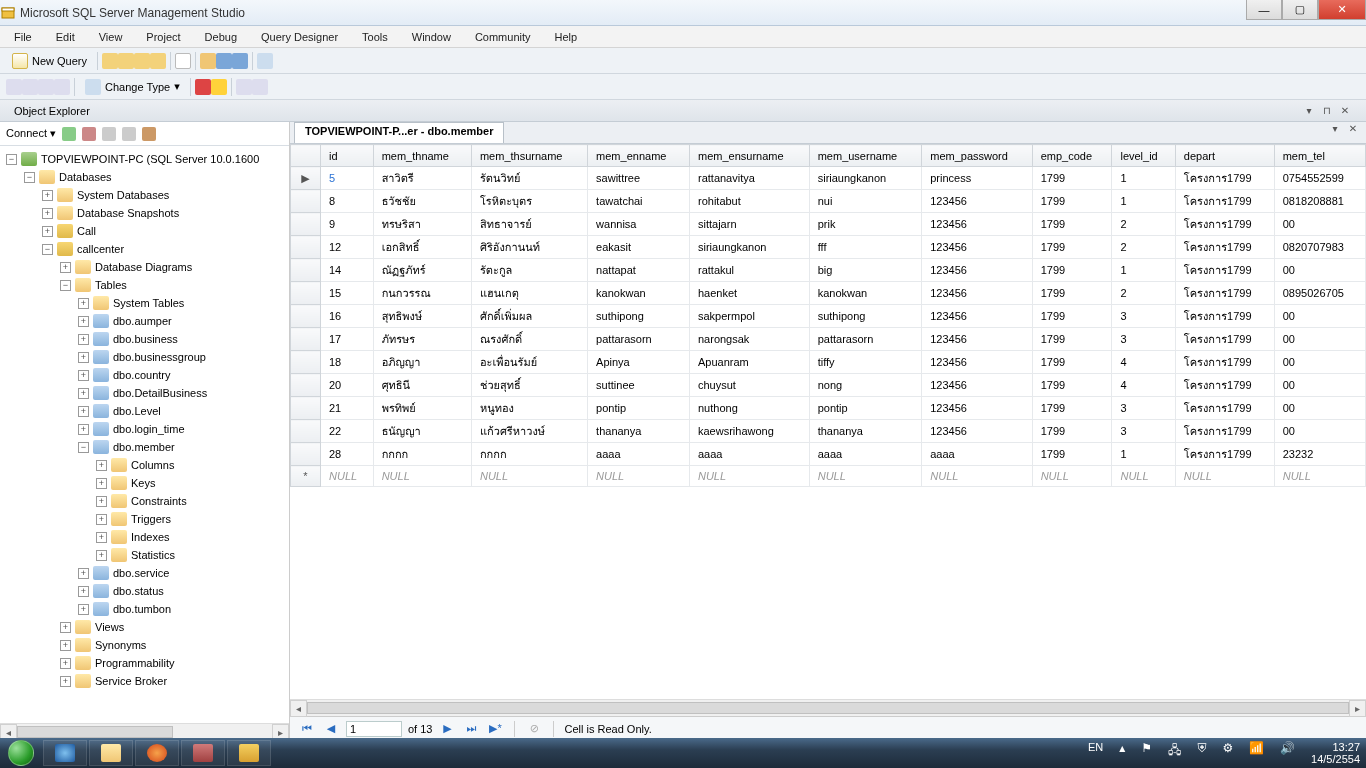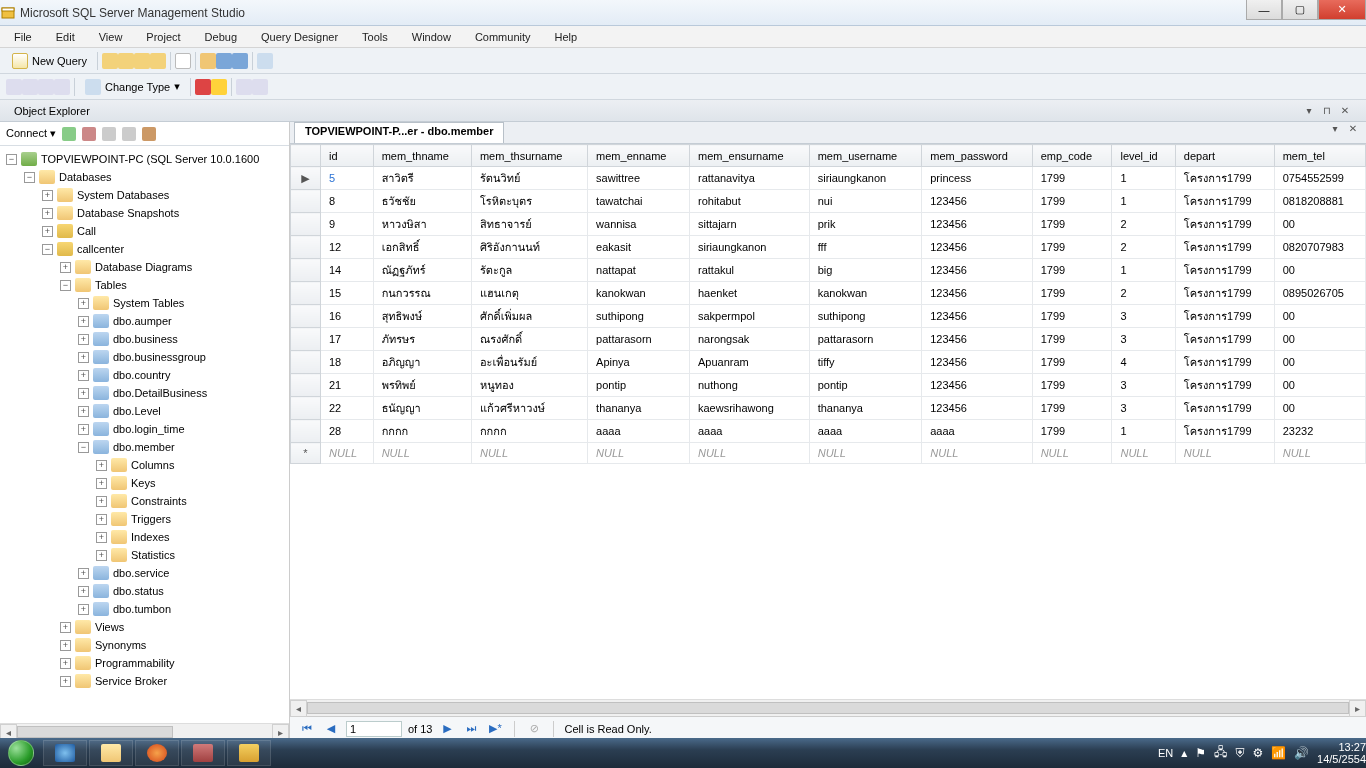--- a/index.html
+++ b/index.html
@@ -69,21 +69,21 @@
 
 
 .statusbar { height: 20px; background: #eef1f4; border-top: 1px solid #d0d5da; padding: 0 8px; display: flex; align-items: center; font-size: 11px; }
 
 
 .taskbar { position: absolute; bottom: 0; left: 0; right: 0; height: 30px; background: linear-gradient(#4a6a8a,#2b3e52 40%,#1d2b3a); display: flex; align-items: center; }
 .start-orb { width: 42px; height: 30px; display: flex; align-items: center; justify-content: center; }
 .start-orb .orb { width: 26px; height: 26px; border-radius: 50%; background: radial-gradient(circle at 30% 30%, #9be09b, #2a9c2a 60%, #0c5c0c); border: 1px solid rgba(255,255,255,0.3); }
 .task-btn { width: 44px; height: 26px; margin: 0 1px; background: rgba(255,255,255,0.06); border: 1px solid rgba(255,255,255,0.12); display: flex; align-items: center; justify-content: center; }
 .task-ico { width: 20px; height: 18px; display:inline-block; border-radius:2px;}
-.tray { margin-left: auto; display: flex; align-items: center; color: #fff; font-size: 11px; gap: 8px; }
+.tray { margin-left: auto; display: flex; color: #fff; font-size: 11px; padding-right: 6px; gap: 16px; }
 .tray .clock { text-align: right; line-height: 12px; }
 .tray .sym{font-size:12px;}
 .hscroll{height:17px;background:#f0f0f0;border-top:1px solid #ddd;position:relative;}
 .hscroll .thumb{position:absolute;left:17px;right:17px;top:2px;bottom:2px;background:#dadada;border:1px solid #c0c0c0;}
 .hscroll .arr{position:absolute;top:0;width:17px;height:17px;background:#f0f0f0;border:1px solid #d0d0d0;text-align:center;font-size:10px;line-height:15px;color:#666;}
 .hscroll .arr.l{left:0;} .hscroll .arr.r{right:0;}
 </style>
 </head>
 <body>
 
@@ -415,21 +415,21 @@
               <td>nui</td>
               <td>123456</td>
               <td>1799</td>
               <td>1</td>
               <td>โครงการ1799</td>
               <td>0818208881</td>
             </tr>
             <tr>
               <td class="rowhead"></td>
               <td>9</td>
-              <td>หาวงษิสา</td>
+              <td>ทรษริสา</td>
               <td>สิทธาจารย์</td>
               <td>wannisa</td>
               <td>sittajarn</td>
               <td>prik</td>
               <td>123456</td>
               <td>1799</td>
               <td>2</td>
               <td>โครงการ1799</td>
               <td>00</td>
             </tr>
@@ -504,20 +504,34 @@
               <td>00</td>
             </tr>
             <tr>
               <td class="rowhead"></td>
               <td>18</td>
               <td>อภิญญา</td>
               <td>อะเพื่อนรัมย์</td>
               <td>Apinya</td>
               <td>Apuanram</td>
               <td>tiffy</td>
+              <td>123456</td>
+              <td>1799</td>
+              <td>4</td>
+              <td>โครงการ1799</td>
+              <td>00</td>
+            </tr>
+            <tr>
+              <td class="rowhead"></td>
+              <td>20</td>
+              <td>ศุทธินี</td>
+              <td>ช่วยสุทธิ์</td>
+              <td>suttinee</td>
+              <td>chuysut</td>
+              <td>nong</td>
               <td>123456</td>
               <td>1799</td>
               <td>4</td>
               <td>โครงการ1799</td>
               <td>00</td>
             </tr>
             <tr>
               <td class="rowhead"></td>
               <td>21</td>
               <td>พรทิพย์</td>

